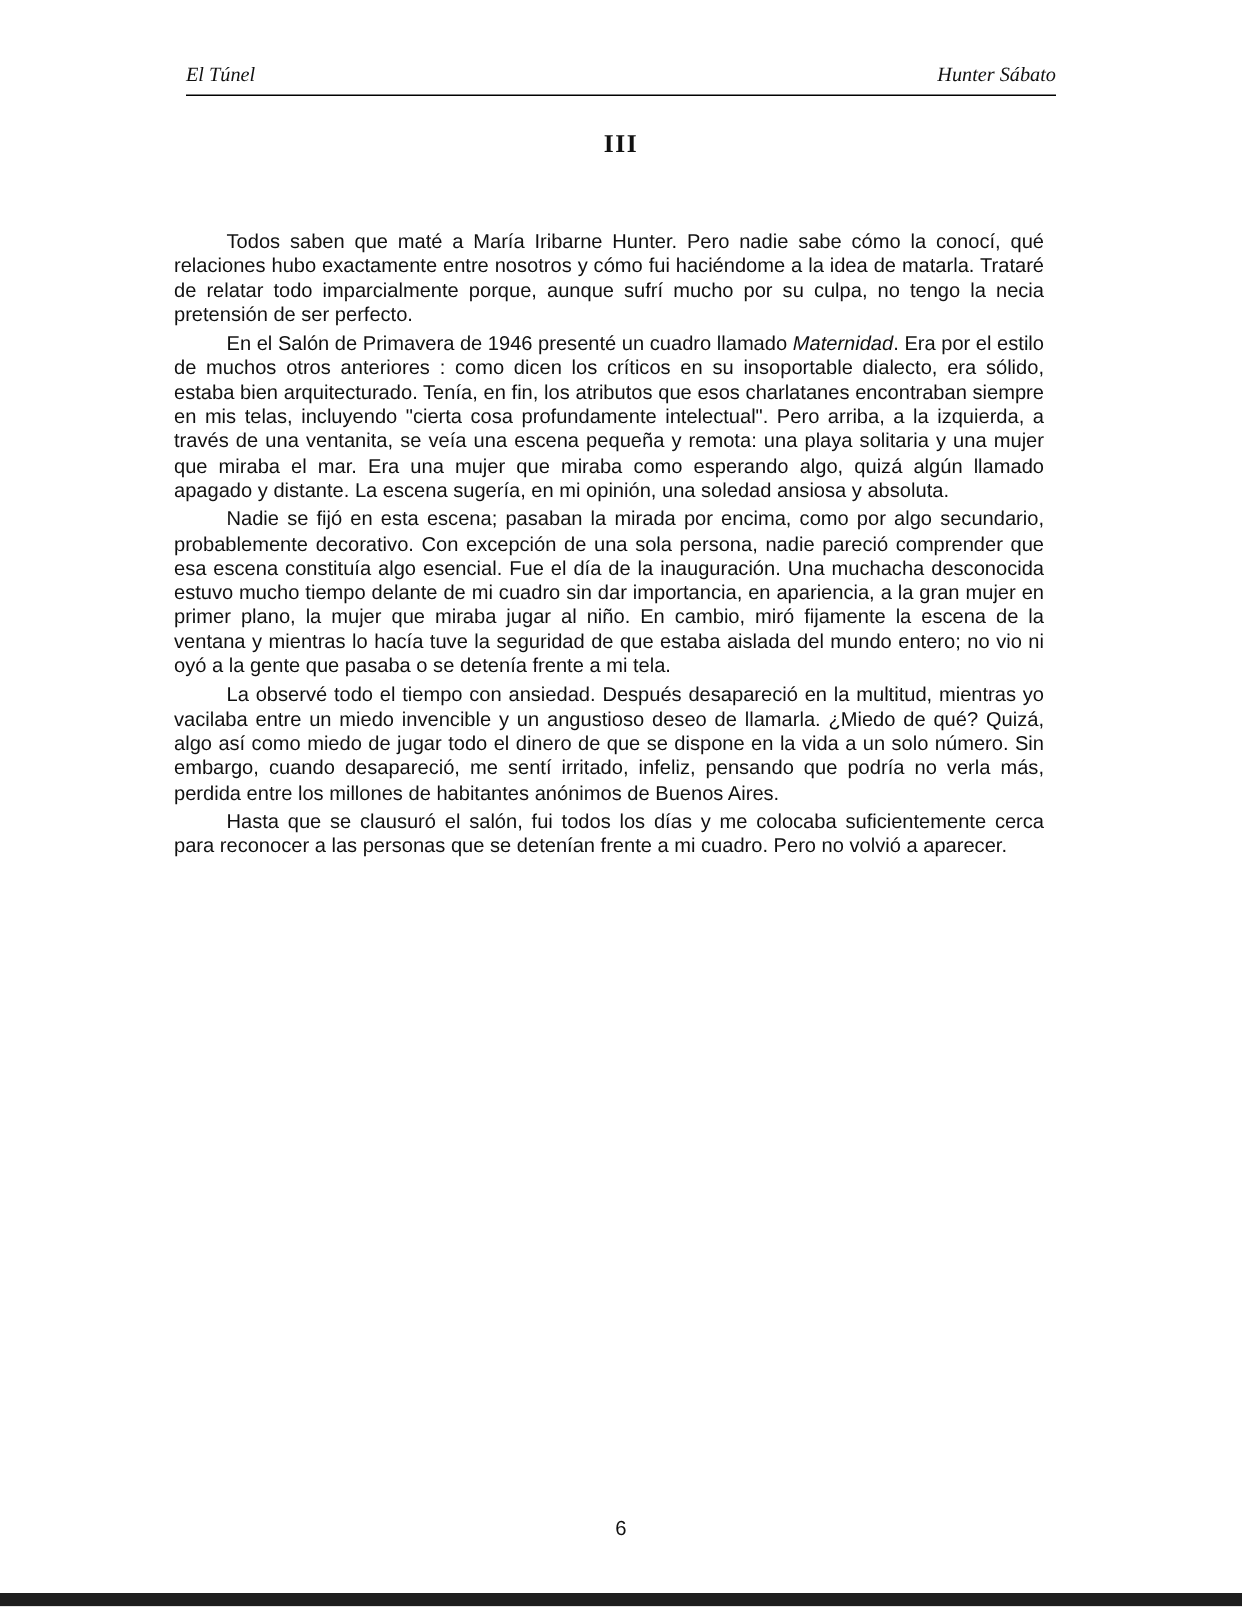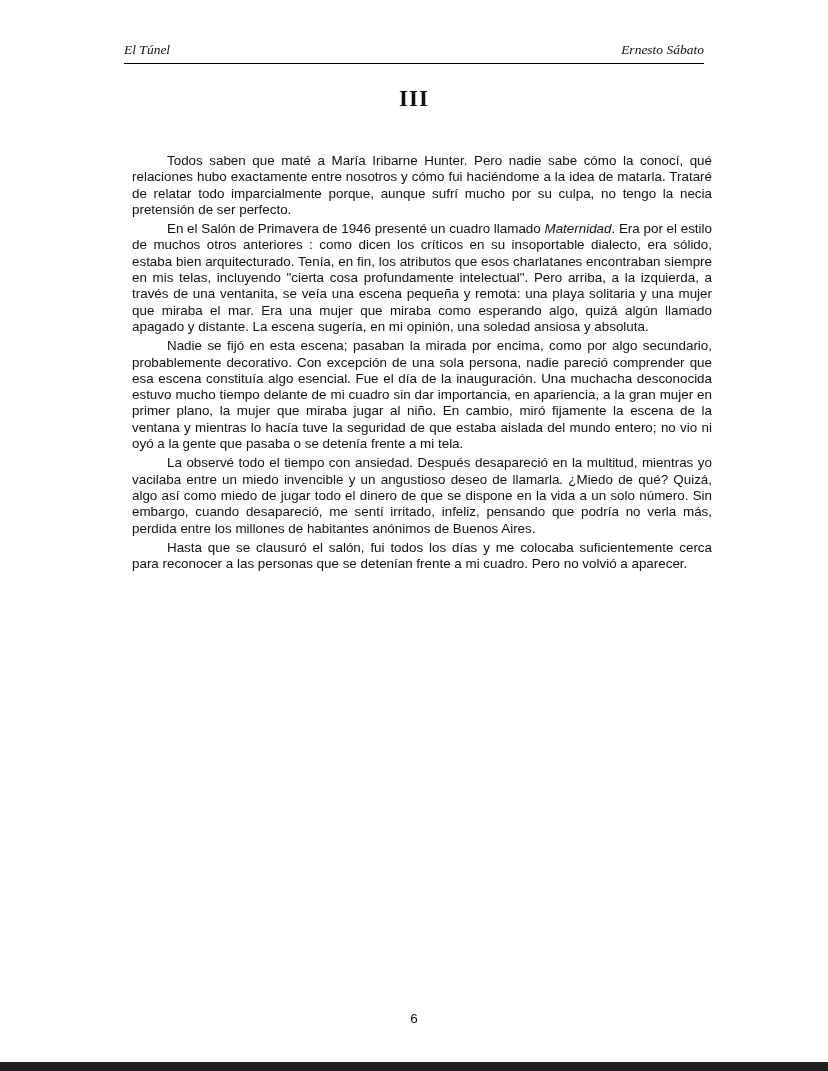--- a/index.html
+++ b/index.html
@@ -33,28 +33,28 @@
     border-bottom: 1px solid #000000;
   }
   .chapter-heading {
     position: absolute;
     top: 86px;
     left: 0;
     width: 100%;
     text-align: center;
     font-family: "Liberation Serif", serif;
     font-weight: bold;
-    font-size: 23px;
+    font-size: 17px;
     letter-spacing: 1px;
     margin: 0;
   }
   .body-text {
     position: absolute;
     top: 153px;
-    left: 132px;
+    left: 116px;
     width: 580px;
     font-size: 13.4px;
     line-height: 16.3px;
     text-align: justify;
   }
   .body-text p {
     margin: 0 0 3px 0;
     text-indent: 35px;
   }
   .body-text p.deep-indent {
@@ -80,21 +80,21 @@
     background: #1e1e1e;
   }
 </style>
 </head>
 <body>
 
 <div class="page">
 
   <div class="page-header">
     <span>El Túnel</span>
-    <span>Ernesto Sábato</span>
+    <span>Hunter Sábato</span>
   </div>
 
   <h1 class="chapter-heading">III</h1>
 
   <div class="body-text">
       <p><span>Todos saben que maté a María Iribarne Hunter. Pero nadie sabe cómo la conocí, qué relaciones hubo exactamente entre nosotros y cómo fui haciéndome a la idea de matarla. Trataré de relatar todo imparcialmente porque, aunque sufrí mucho por su culpa, no tengo la necia pretensión de ser perfecto.</span></p>
       <p><span>En el Salón de Primavera de 1946 presenté un cuadro llamado </span><span class="italic">Maternidad</span><span>. Era por el estilo de muchos otros anteriores : como dicen los críticos en su insoportable dialecto, era sólido, estaba bien arquitecturado. Tenía, en fin, los atributos que esos charlatanes encontraban siempre en mis telas, incluyendo "cierta cosa profundamente intelectual". Pero arriba, a la izquierda, a través de una ventanita, se veía una escena pequeña y remota: una playa solitaria y una mujer que miraba el mar. Era una mujer que miraba como esperando algo, quizá algún llamado apagado y distante. La escena sugería, en mi opinión, una soledad ansiosa y absoluta.</span></p>
       <p><span>Nadie se fijó en esta escena; pasaban la mirada por encima, como por algo secundario, probablemente decorativo. Con excepción de una sola persona, nadie pareció comprender que esa escena constituía algo esencial. Fue el día de la inauguración. Una muchacha desconocida estuvo mucho tiempo delante de mi cuadro sin dar importancia, en apariencia, a la gran mujer en primer plano, la mujer que miraba jugar al niño. En cambio, miró fijamente la escena de la ventana y mientras lo hacía tuve la seguridad de que estaba aislada del mundo entero; no vio ni oyó a la gente que pasaba o se detenía frente a mi tela.</span></p>
       <p><span>La observé todo el tiempo con ansiedad. Después desapareció en la multitud, mientras yo vacilaba entre un miedo invencible y un angustioso deseo de llamarla. ¿Miedo de qué? Quizá, algo así como miedo de jugar todo el dinero de que se dispone en la vida a un solo número. Sin embargo, cuando desapareció, me sentí irritado, infeliz, pensando que podría no verla más, perdida entre los millones de habitantes anónimos de Buenos Aires.</span></p>
       <p><span>Hasta que se clausuró el salón, fui todos los días y me colocaba suficientemente cerca para reconocer a las personas que se detenían frente a mi cuadro. Pero no volvió a aparecer.</span></p>

